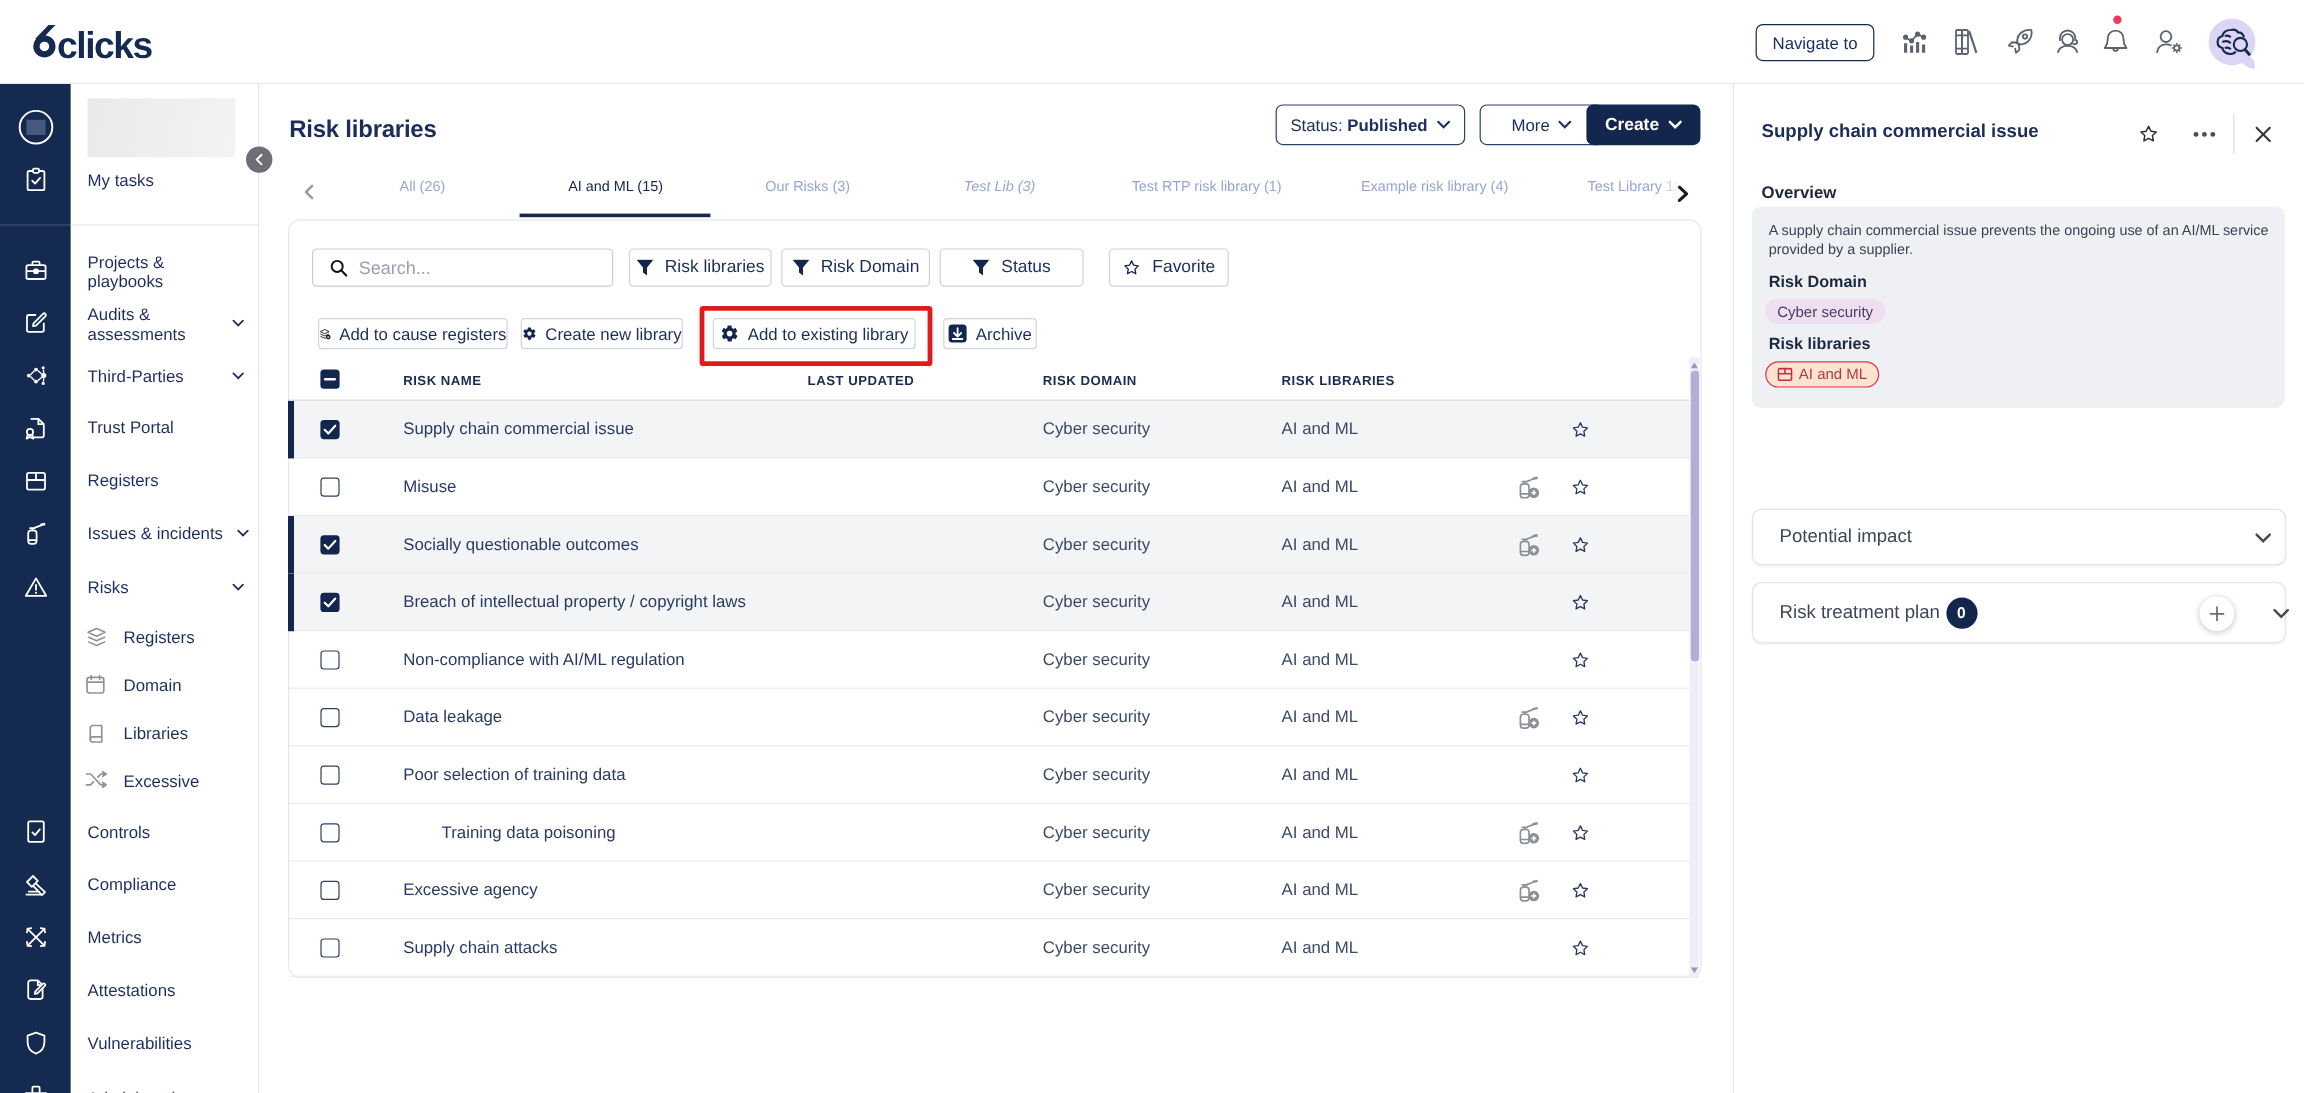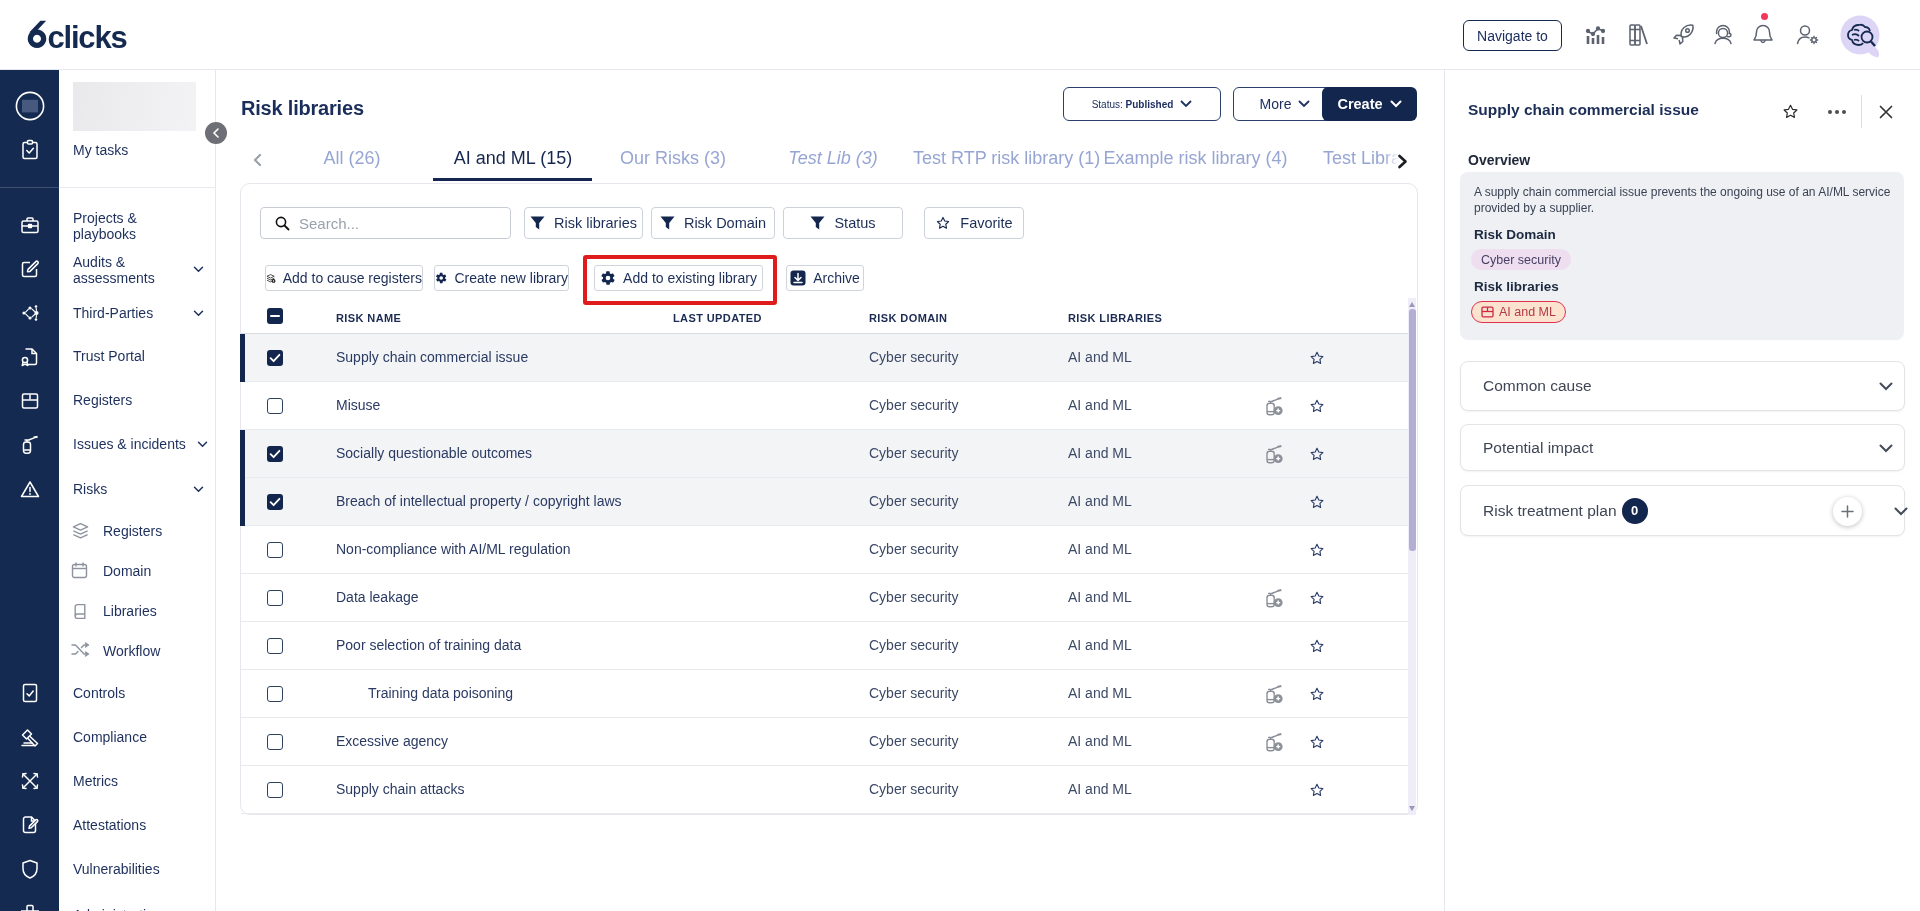--- a/index.html
+++ b/index.html
@@ -1,21 +1,21 @@
 <!DOCTYPE html>
 <html><head>
 <meta charset="utf-8">
 <style>
   * { margin:0; padding:0; box-sizing:border-box; }
   html,body { width:1920px; height:911px; overflow:hidden; background:#fff;
     font-family:"Liberation Sans", sans-serif; }
   .abs { position:absolute; }
   body { position:relative; }
   svg { display:block; }
-  .tab { top:6px; text-align:center; font-size:18px; color:#97A5D3; white-space:nowrap; }
+  .tab { top:6px; text-align:center; font-size:12px; color:#97A5D3; white-space:nowrap; }
   .fbtn { height:32px; border:1px solid #cdd2da; border-radius:4px; display:flex; align-items:center; justify-content:center; gap:9px; font-size:14.5px; color:#1C2E57; white-space:nowrap; }
   .abtn { height:26px; border:1px solid #d0d4dc; border-radius:3px; display:flex; align-items:center; justify-content:center; gap:7px; font-size:14px; color:#1C2E57; background:#fff; white-space:nowrap; }
   .mitem { position:absolute; left:14px; font-size:14px; color:#1D2F5C; line-height:16px; }
   .hdr { position:absolute; top:230px; font-size:11px; font-weight:bold; color:#1C2B52; letter-spacing:0.4px; line-height:36px; }
   .row { position:absolute; left:25px; width:1167px; height:48px; border-bottom:1px solid #e9eaee; }
   .cell { position:absolute; font-size:14px; color:#2A3A63; top:0; line-height:47px; white-space:nowrap; }
   .pcard { border:1px solid #e3e4e8; border-radius:8px; background:#fff; box-shadow:0 1px 2px rgba(40,40,60,0.06); display:flex; align-items:center; padding-left:22px; font-size:15.5px; color:#3E4656; }
 </style>
 </head>
 <body>
@@ -300,21 +300,21 @@
       </div>
       <div class="mitem" style="left:44px;top:533.0px;">Libraries</div>
       <div style="position:absolute;left:12px;top:532px;">
         <svg width="17" height="17" viewBox="0 0 17 17">
           <g stroke="#8d939e" stroke-width="1.4" fill="none" stroke-linejoin="round">
             <path d="M13.8 16.4 H6.4 A2.2 2.2 0 0 1 4.2 14.2 V4.8 A2.2 2.2 0 0 1 6.4 2.6 H13.8 V16.4 Z"></path>
             <path d="M13.8 12 H6.4 A2.2 2.2 0 0 0 4.2 14.2"></path>
           </g>
         </svg>
       </div>
-      <div class="mitem" style="left:44px;top:573.0px;">Workflow</div>
+      <div class="mitem" style="left:44px;top:573.0px;">Excessive</div>
       <div style="position:absolute;left:12px;top:572px;">
         <svg width="19" height="15" viewBox="0 0 19 15">
           <g stroke="#8d939e" stroke-width="1.4" fill="none" stroke-linecap="round" stroke-linejoin="round">
             <path d="M1 3 H4.5 L13 12 H16"></path>
             <path d="M1 12 H4.5 L7 9.4"></path>
             <path d="M10.5 5.6 L13 3 H16"></path>
             <path d="M14.5 1 L17.5 3 L14.5 5" fill="#8d939e"></path>
             <path d="M14.5 10 L17.5 12 L14.5 14" fill="#8d939e"></path>
           </g>
         </svg>
@@ -330,21 +330,21 @@
 
 <div class="abs" style="left:205px;top:122px;width:22px;height:22px;border-radius:50%;background:#6e6e76;z-index:25;display:flex;align-items:center;justify-content:center;">
   <svg width="8" height="10" viewBox="0 0 8 10">
       <path d="M6 1 L2 5 L6 9" stroke="#fff" stroke-width="1.6" fill="none" stroke-linecap="round"></path>
     </svg>
 </div>
 
 <div class="abs" id="main" style="left:216px;top:70px;width:1228px;height:841px;background:#fff;">
   <div class="abs" style="left:25px;top:27px;font-size:20px;font-weight:bold;color:#1B2D5B;letter-spacing:-0.2px;">Risk libraries</div>
 
-  <div class="abs" style="left:847px;top:17px;width:158px;height:34px;border:1px solid #2b406d;border-radius:6px;display:flex;align-items:center;justify-content:center;font-size:10px;color:#1E3060;">
+  <div class="abs" style="left:847px;top:17px;width:158px;height:34px;border:1px solid #2b406d;border-radius:6px;display:flex;align-items:center;justify-content:center;font-size:14px;color:#1E3060;">
     <span>Status:&nbsp;</span>
       <span style="font-weight:bold;">Published</span>
     <svg width="12" height="8" viewBox="0 0 12 8" style="margin-left:7px;">
         <path d="M1.5 1.5 L6 6 L10.5 1.5" stroke="#1E3060" stroke-width="1.8" fill="none" stroke-linecap="round"></path>
       </svg>
   </div>
   <div class="abs" style="left:1017px;top:17px;width:104px;height:34px;border:1px solid #2b406d;border-radius:6px;display:flex;align-items:center;justify-content:center;font-size:14px;color:#1E3060;">
     More
     <svg width="12" height="8" viewBox="0 0 12 8" style="margin-left:7px;">
         <path d="M1.5 1.5 L6 6 L10.5 1.5" stroke="#1E3060" stroke-width="1.8" fill="none" stroke-linecap="round"></path>
@@ -686,26 +686,20 @@
           <g stroke="#CE2844" stroke-width="1.3" fill="none">
             <rect x="1" y="1.2" width="11" height="9.6" rx="1.2"></rect>
             <path d="M1 5.5 H12"></path>
             <path d="M6.5 1.2 V5.5"></path>
           </g>
         </svg>
       AI and ML
     </div>
   </div>
 
-  <div class="abs pcard" style="left:15px;top:291px;width:445px;height:50px;">
-    <span>Common cause</span>
-    <svg class="abs" style="left:418px;top:20px;" width="14" height="9" viewBox="0 0 14 9">
-        <path d="M1.5 1.5 L7 7 L12.5 1.5" stroke="#454C58" stroke-width="2" fill="none" stroke-linecap="round"></path>
-      </svg>
-  </div>
   <div class="abs pcard" style="left:15px;top:354px;width:445px;height:47px;">
     <span>Potential impact</span>
     <svg class="abs" style="left:418px;top:19px;" width="14" height="9" viewBox="0 0 14 9">
         <path d="M1.5 1.5 L7 7 L12.5 1.5" stroke="#454C58" stroke-width="2" fill="none" stroke-linecap="round"></path>
       </svg>
   </div>
   <div class="abs pcard" style="left:15px;top:415px;width:445px;height:51px;">
     <span>Risk treatment plan</span>
     <div style="margin-left:5px;width:26px;height:26px;border-radius:50%;background:#13264D;color:#fff;font-size:13px;font-weight:bold;display:flex;align-items:center;justify-content:center;">0</div>
     <div class="abs" style="left:372px;top:11px;width:29px;height:29px;border-radius:50%;background:#fff;box-shadow:0 1px 5px rgba(0,0,0,0.25);display:flex;align-items:center;justify-content:center;">

